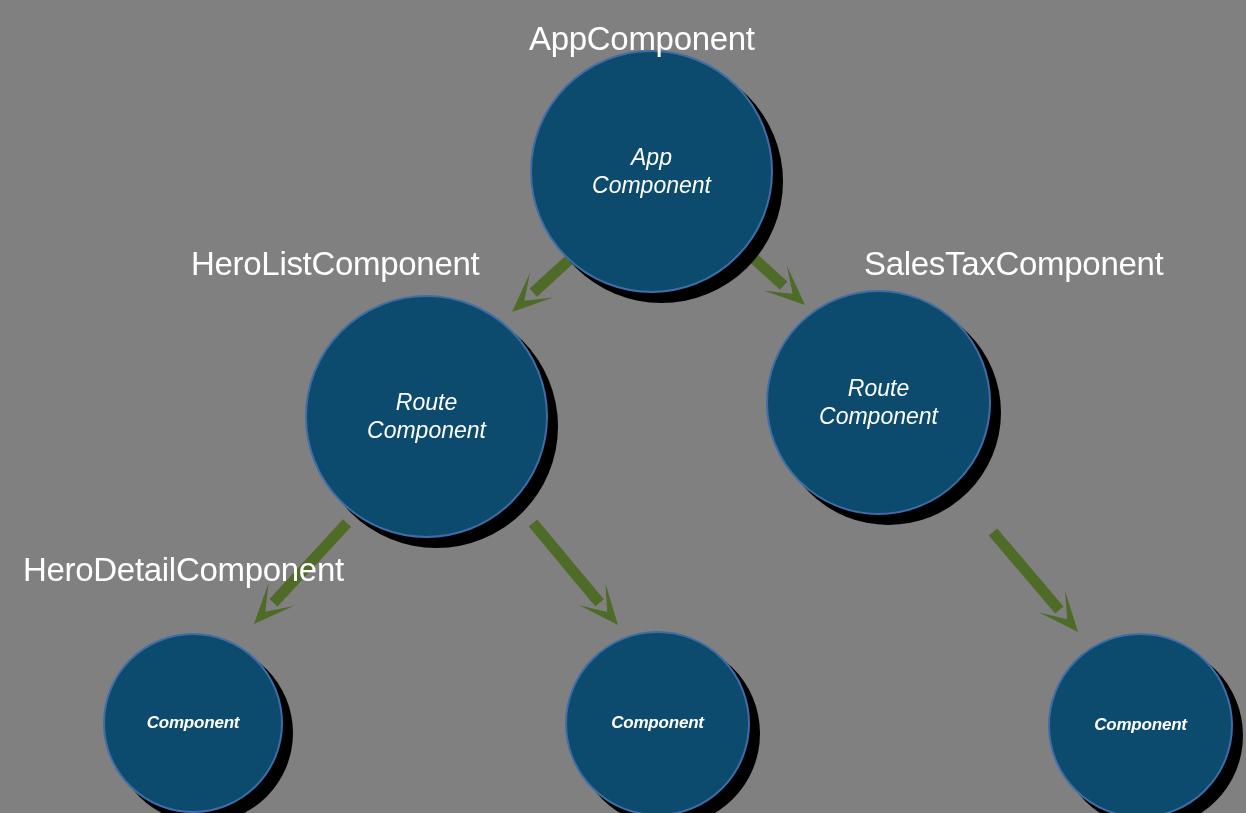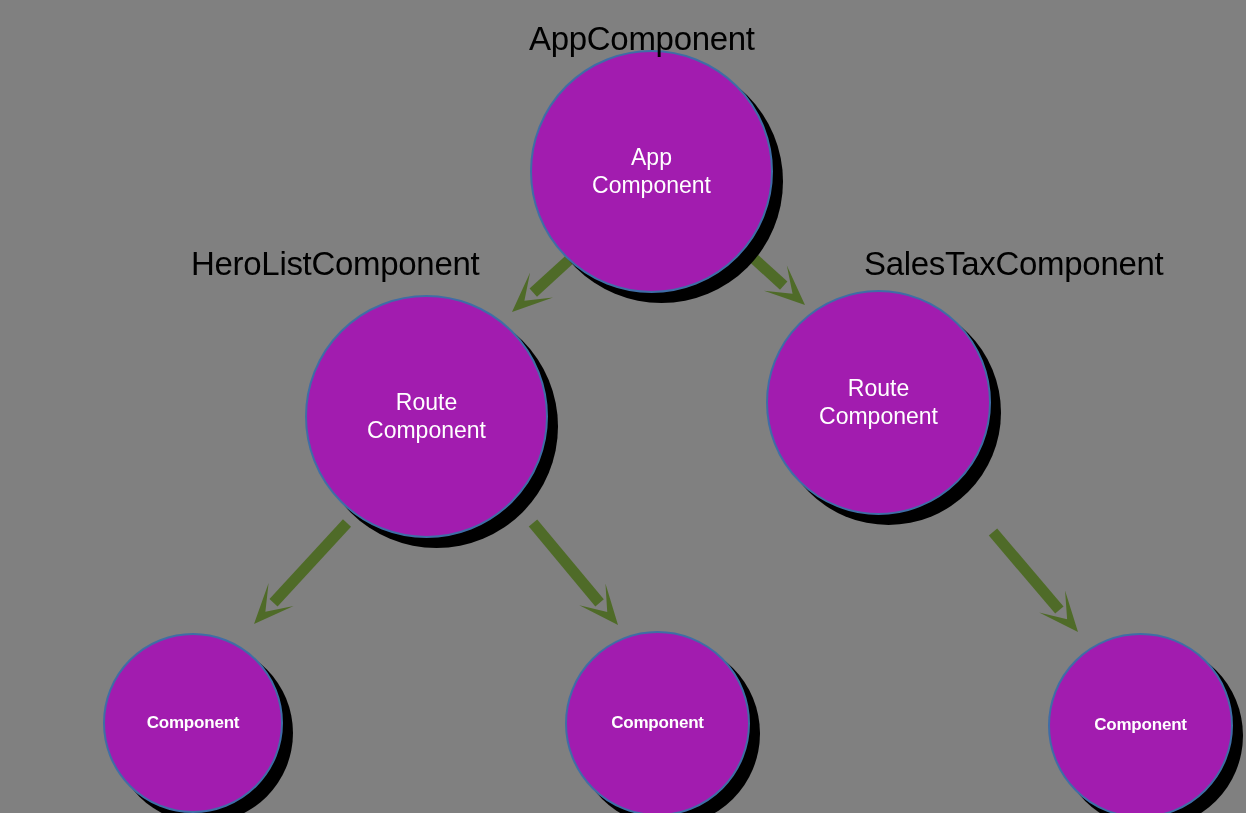--- a/index.html
+++ b/index.html
@@ -21,51 +21,52 @@
     top: 0;
     width: 1246px;
     height: 813px;
     pointer-events: none;
   }
 
   
   .node {
     position: absolute;
     border-radius: 50%;
-    background: #a21caf;
+    background: #0c4a6e;
     box-shadow: 10px 10px 0 0 #000000;
     border: 2px solid #3f6da6;
     box-sizing: border-box;
     display: flex;
     align-items: center;
     justify-content: center;
     text-align: center;
     color: #ffffff;
     line-height: 1.18;
     z-index: 3;
+    font-style: italic;
   }
   .node .node-label {
     display: block;
     white-space: pre-line;
     pointer-events: none;
   }
   .node.big .node-label {
     font-size: 23px;
     font-weight: 400;
   }
   .node.small .node-label {
     font-size: 17px;
     font-weight: 700;
     letter-spacing: -0.2px;
   }
 
   
   .caption {
     position: absolute;
-    color: #000000;
+    color: #ffffff;
     font-size: 33px;
     font-weight: 400;
     white-space: nowrap;
     z-index: 5;
     letter-spacing: -0.3px;
   }
 </style>
 </head>
 <body>
 
@@ -90,20 +91,21 @@
       </g>
       <g>
         <line x1="993" y1="532" x2="1059.3477255012485" y2="610.0561476485276" stroke="#4f6b28" stroke-width="11"></line>
         <polygon points="1078,632 1039.1410947942677,612.5324504312458 1067.119506542395,619.1994194616411 1065.0470315980892,590.5124041479975" fill="#4f6b28"></polygon>
       </g>
     </svg>
 
   <div class="caption" style="left:529px; top:20px;">AppComponent</div>
   <div class="caption" style="left:864px; top:245px;">SalesTaxComponent</div>
   <div class="caption" style="left:191px; top:245px;">HeroListComponent</div>
+  <div class="caption" style="left:23px; top:551px;">HeroDetailComponent</div>
 
   <div class="node big" style="left:530px; top:50px; width:243px; height:243px;">
     <span class="node-label">App
 Component</span>
   </div>
 
   <div class="node big" style="left:305px; top:295px; width:243px; height:243px;">
     <span class="node-label">Route
 Component</span>
   </div>

